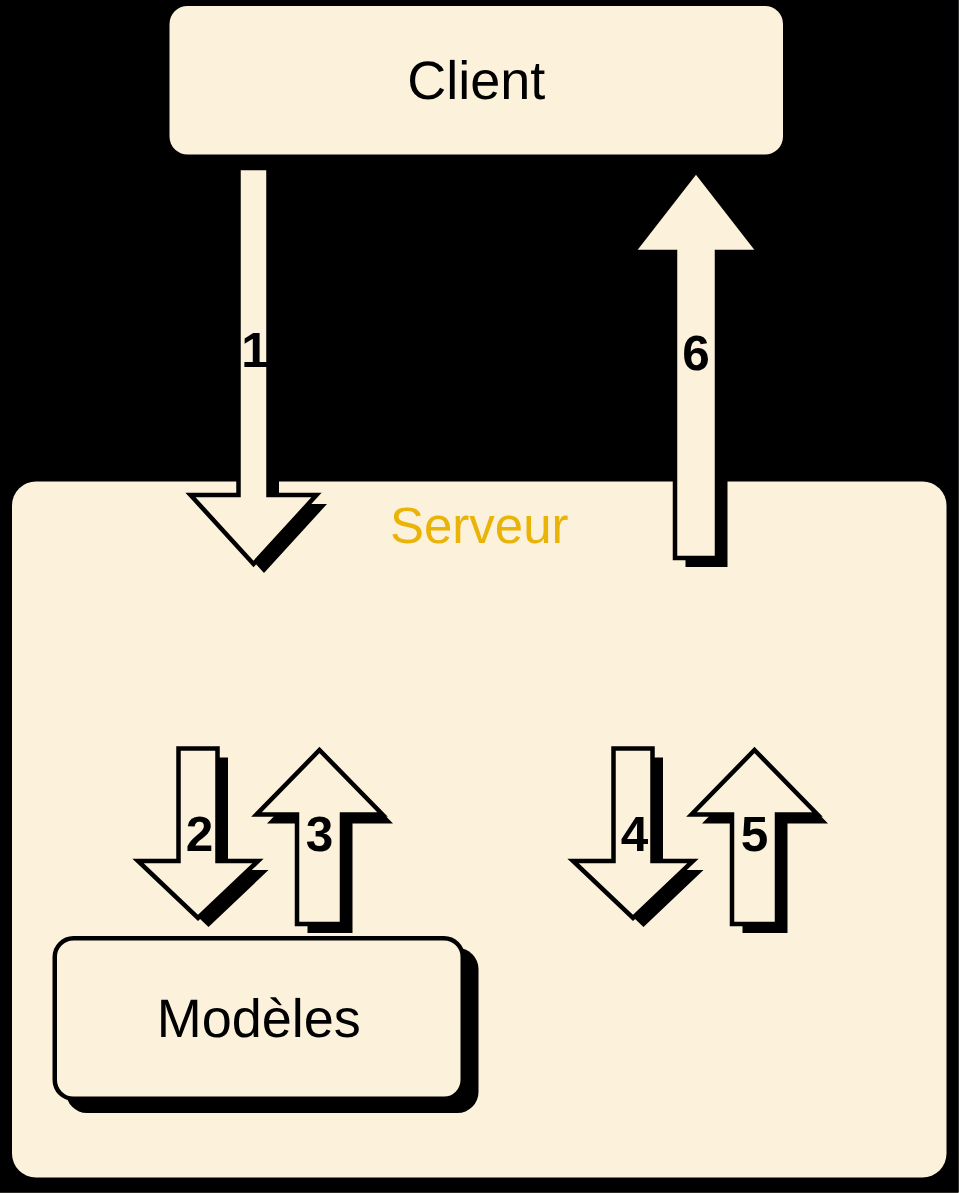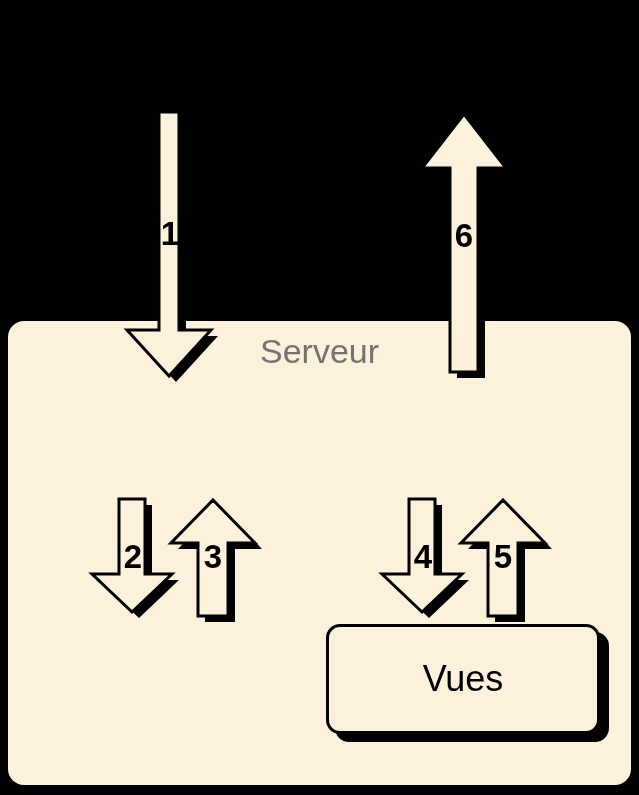--- a/index.html
+++ b/index.html
@@ -34,21 +34,21 @@
     left: 8px; top: 321px;
     width: 623px; height: 464px;
     border-radius: 16px;
   }
   .serveur-label {
     position: absolute;
     left: 8px; top: 332px;
     width: 623px;
     text-align: center;
     font-size: 34px;
-    color: #737373;
+    color: #eab308;
     z-index: 2;
   }
   .inner-box {
     border: 3px solid #000000;
     box-shadow: 9px 8px 0 #000000;
     z-index: 3;
   }
   .controleur-box {
     left: 29px; top: 382px;
     width: 563px; height: 103px;
@@ -97,29 +97,32 @@
   .num-3 { left: 213px; top: 556px; }
   .num-4 { left: 423px; top: 556px; }
   .num-5 { left: 503px; top: 556px; }
   .num-6 { left: 464px; top: 235px; }
 </style>
 </head>
 <body>
 
 <div class="canvas">
 
+  <div class="node client-box">
+    <span>Client</span>
+  </div>
 
   <div class="node serveur-box"></div>
   <div class="serveur-label">Serveur</div>
 
 
+  <div class="node inner-box modeles-box">
+    <span>Modèles</span>
+  </div>
 
-  <div class="node inner-box vues-box">
-    <span>Vues</span>
-  </div>
 
   <svg class="arrow-layer" width="639" height="795" viewBox="0 0 639 795">
 
     <g>
       <polygon class="shadow" transform="translate(7,6)" points="159,112 179,112 179,330 211,330 169,376 127,330 159,330"></polygon>
       <polygon class="shape" points="159,112 179,112 179,330 211,330 169,376 127,330 159,330"></polygon>
     </g>
 
     <g>
       <polygon class="shadow" transform="translate(7,6)" points="464,114 506,168 478,168 478,372 450,372 450,168 422,168"></polygon>

